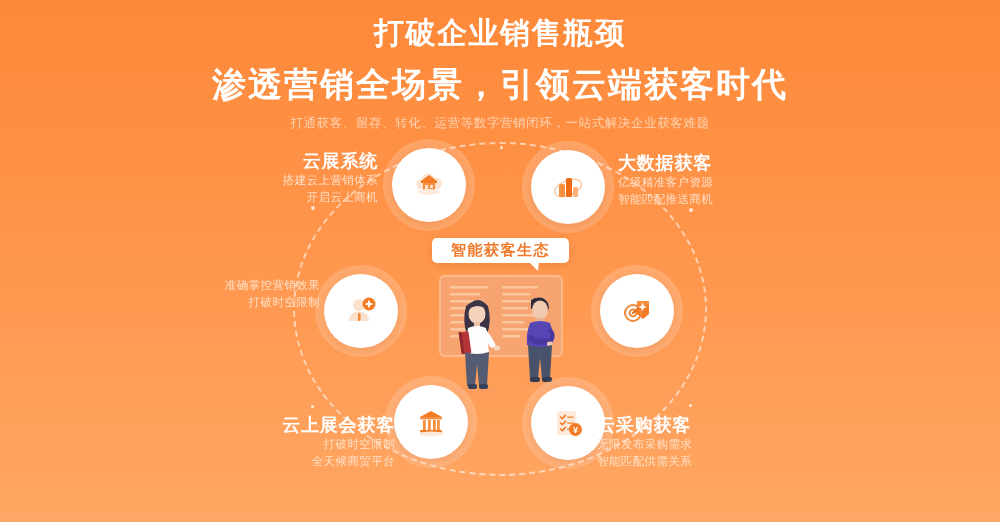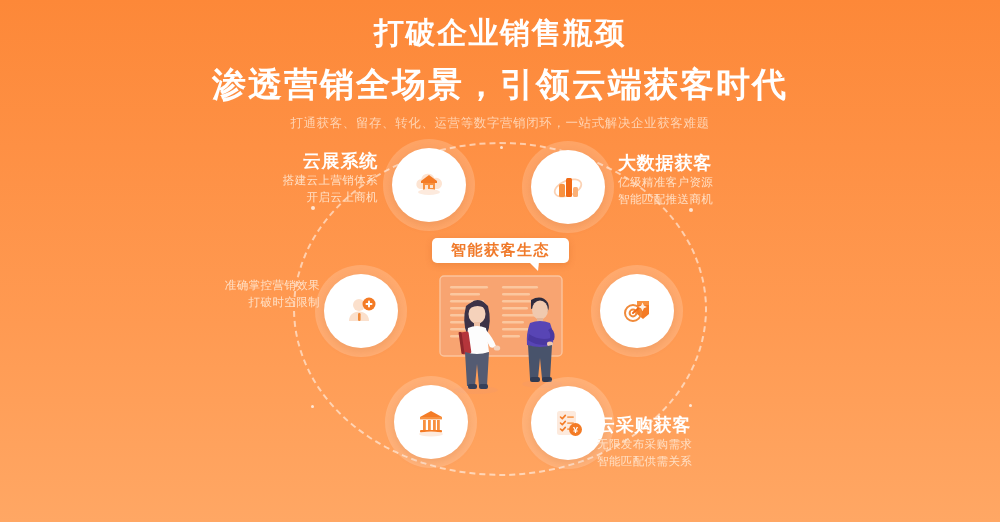--- a/index.html
+++ b/index.html
@@ -368,20 +368,25 @@
           <rect x="12" y="18" width="2.8" height="10" fill="#f8913f"></rect>
           <rect x="17" y="18" width="2.8" height="10" fill="#f8913f"></rect>
           <rect x="22" y="18" width="2.8" height="10" fill="#f8913f"></rect>
           <rect x="26" y="18" width="2.8" height="10" fill="#f8913f"></rect>
           <rect x="9" y="28" width="22" height="2.6" rx="1" fill="#f47b25"></rect>
           <ellipse cx="20" cy="32" rx="12" ry="2.6" fill="#fdeadd"></ellipse>
         </svg>
       </span>
     </div>
   </div>
+  <div class="label right-align" id="lbl-expo">
+    <div class="lb-title">云上展会获客</div>
+    <div class="lb-line">打破时空限制</div>
+    <div class="lb-line">全天候商贸平台</div>
+  </div>
 
   <div class="node" id="node-purchase">
     <div class="halo"></div>
     <div class="disc">
       <span>
         <svg width="40" height="40" viewBox="0 0 40 40" xmlns="http://www.w3.org/2000/svg">
           <rect x="9" y="8" width="19" height="24" rx="2.5" fill="#fdeadd"></rect>
           <path d="M12.5 14l1.8 1.8 3-3.4" stroke="#f47b25" stroke-width="1.6" fill="none" stroke-linecap="round" stroke-linejoin="round"></path>
           <rect x="19" y="13.2" width="7" height="1.8" rx="0.9" fill="#f8a15c"></rect>
           <path d="M12.5 20l1.8 1.8 3-3.4" stroke="#f47b25" stroke-width="1.6" fill="none" stroke-linecap="round" stroke-linejoin="round"></path>

